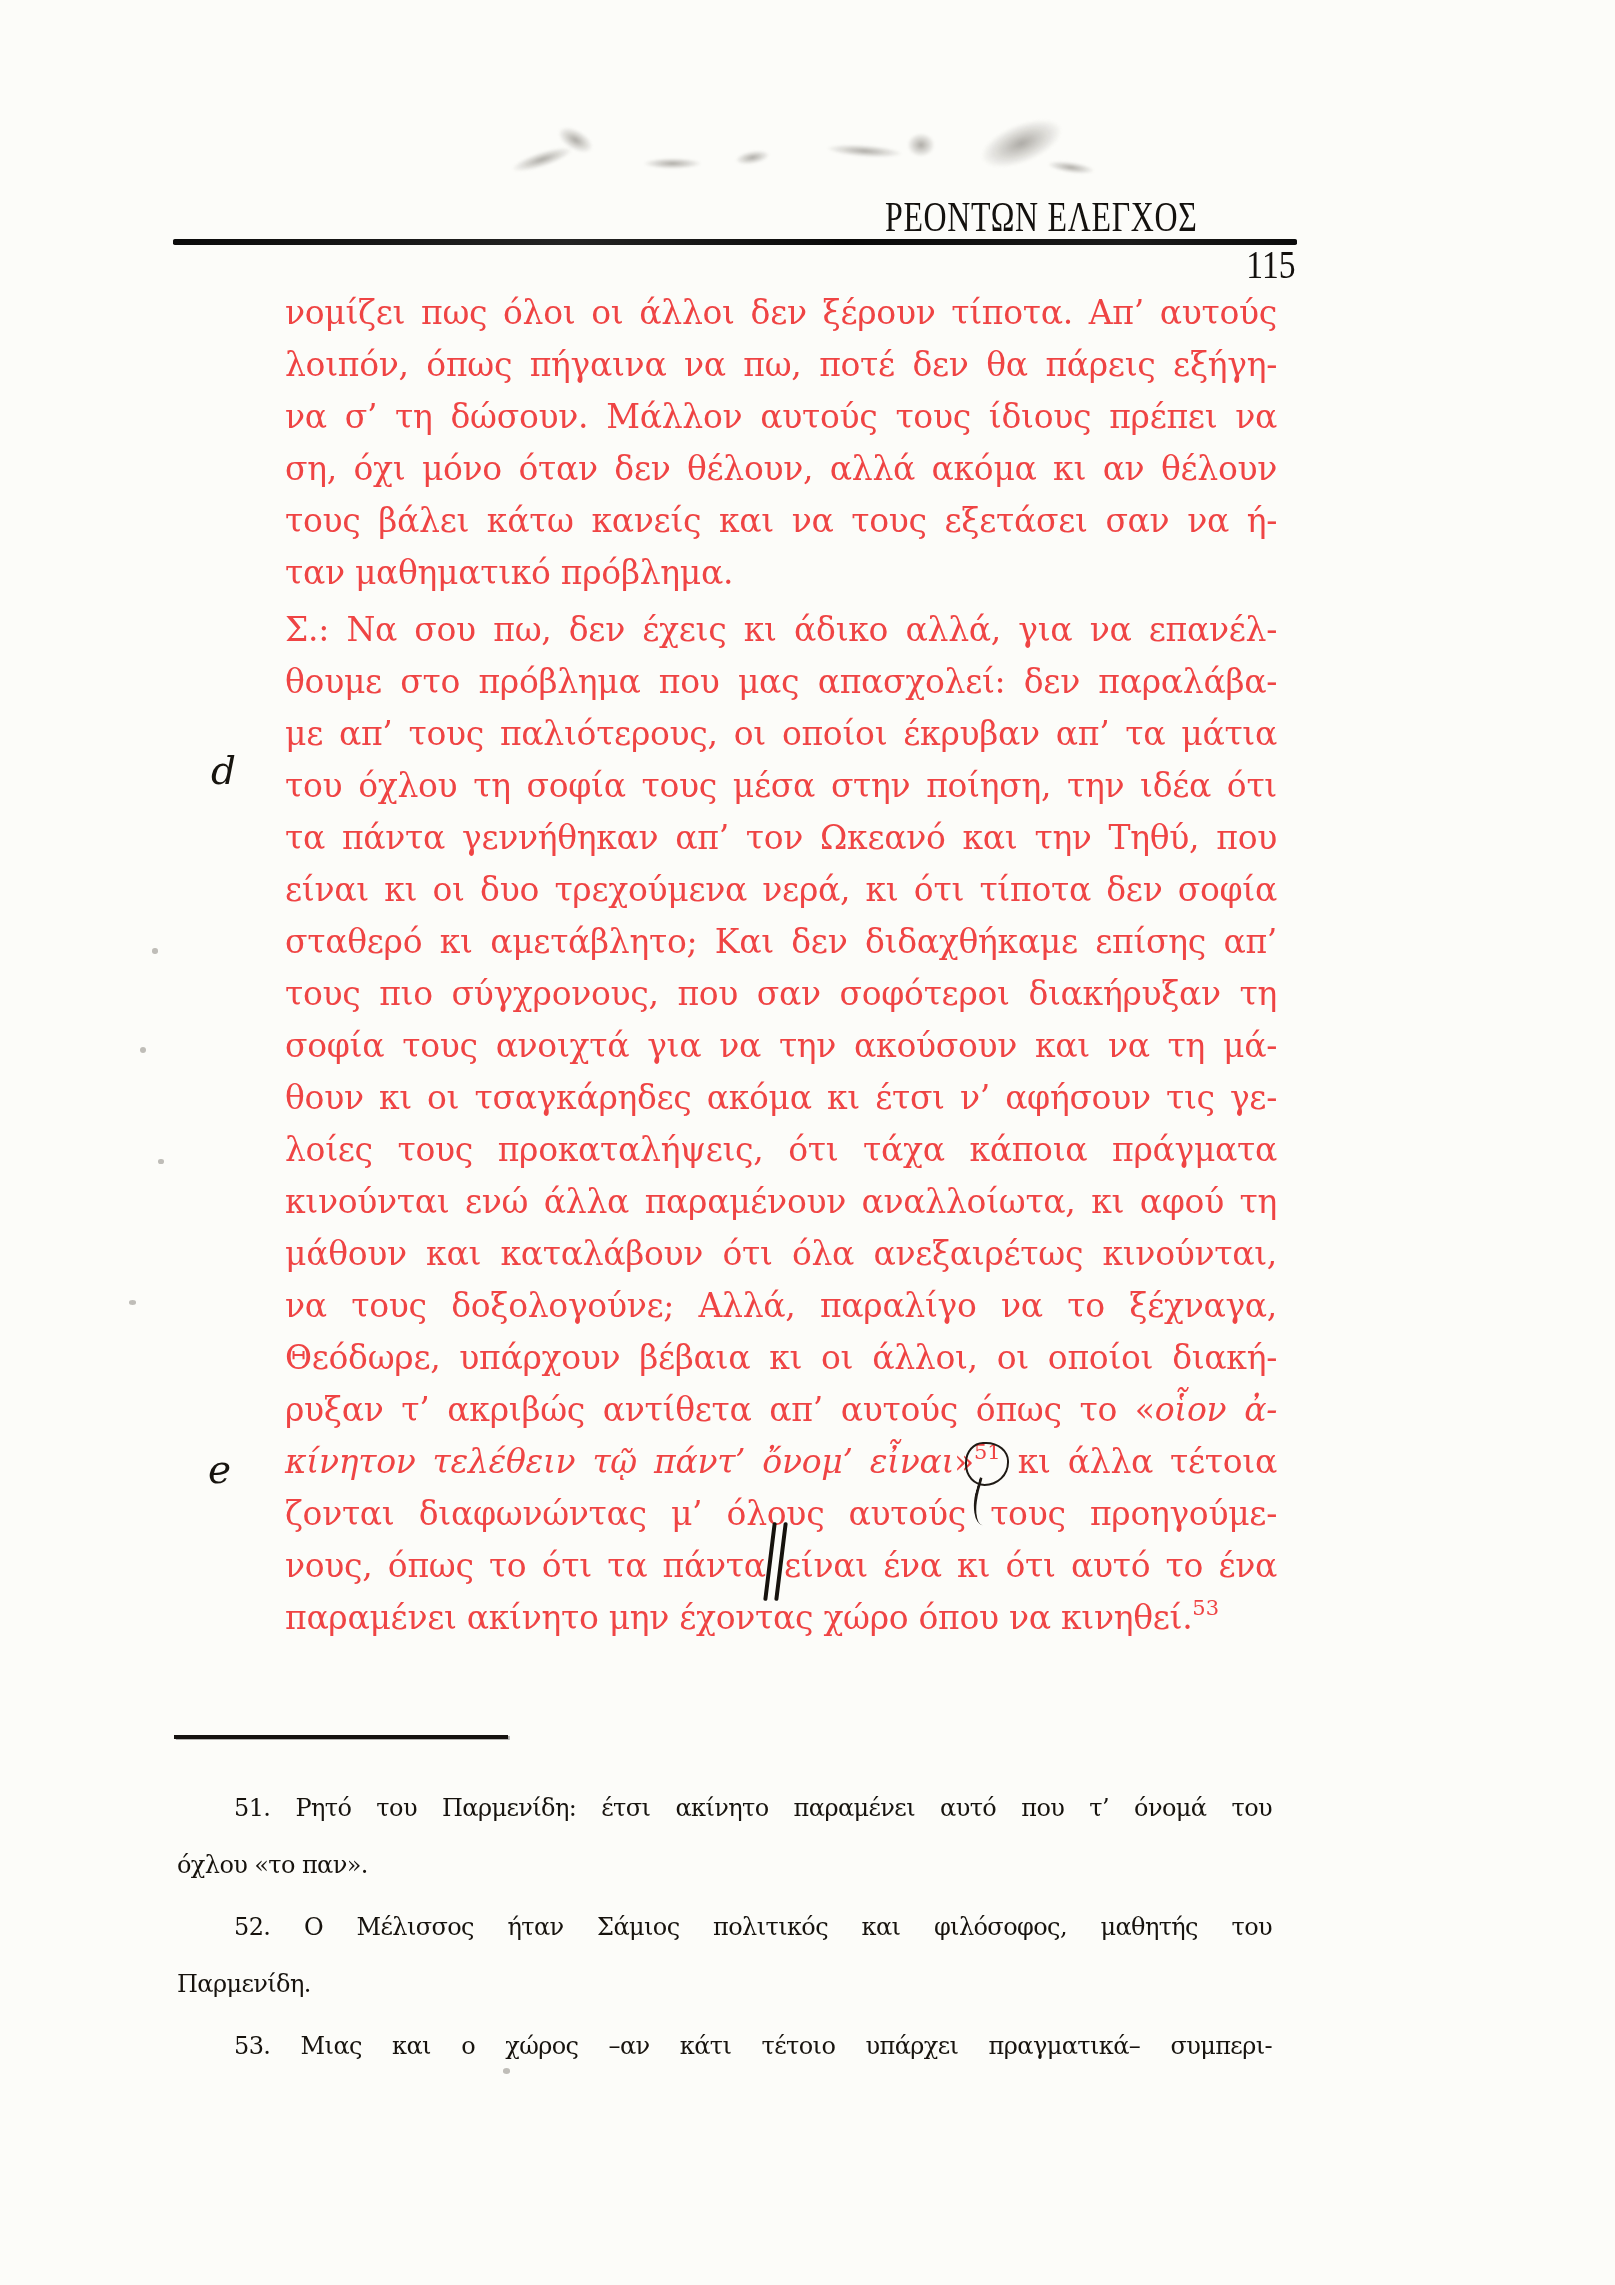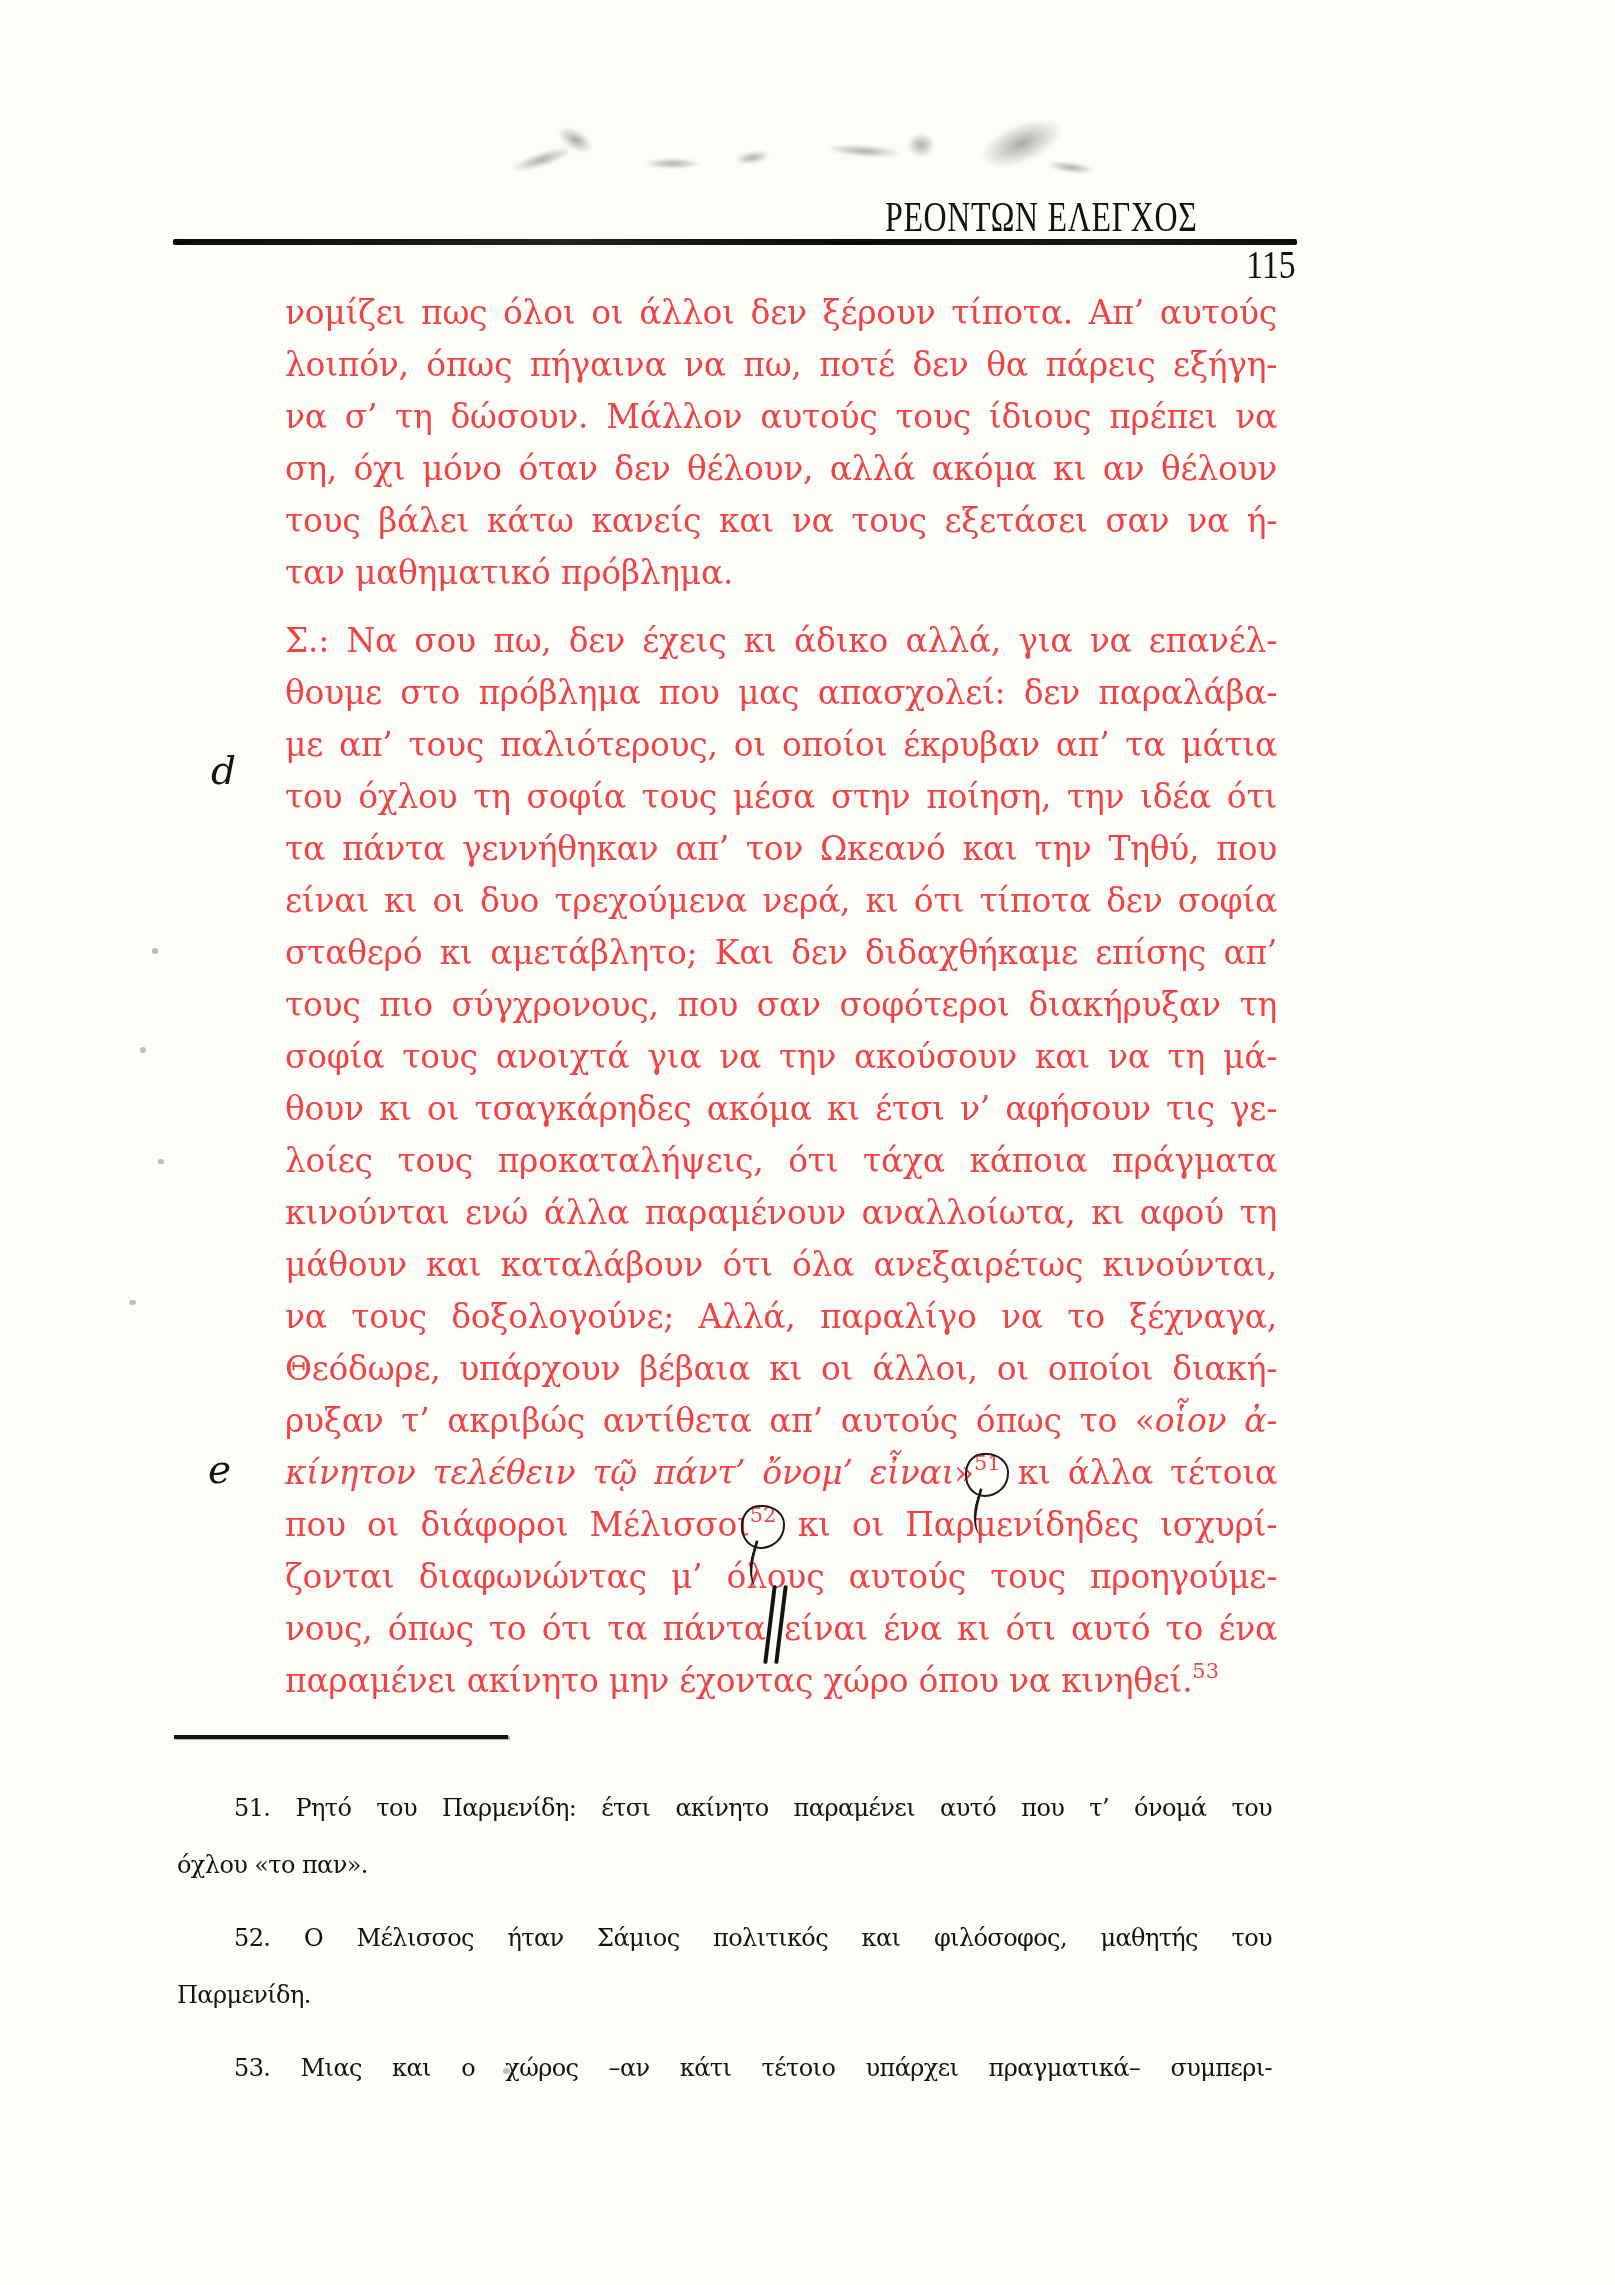--- a/index.html
+++ b/index.html
@@ -16,21 +16,21 @@
                background:linear-gradient(90deg,#0b0b0b,#242424 35%,#0a0a0a 60%,#1c1c1c 85%,#0c0c0c);
                border-radius:1.8px;}
   
   .margin-letter{position:absolute;font-style:italic;font-size:39px;color:#17140f;}
   #ml-d{left:211px;top:748px;}
   #ml-e{left:208px;top:1447px;}
   
   .body-text{position:absolute;left:285px;top:287px;width:992px;
              font-size:33px;line-height:52px;letter-spacing:-0.3px;color:#ef4444;}
   .para{margin:0;}
-  .para + .para{margin-top:16px;}
+  .para + .para{margin-top:5px;}
   .line{text-align:justify;text-align-last:justify;}
   .line.endline{text-align-last:left;}
   .line.indent{text-indent:57px;}
   .ital{font-style:italic;}
   .supref{display:inline-block;position:relative;font-size:21px;vertical-align:13.8px;
           line-height:0;letter-spacing:0;}
   
   .circled::before{content:"";position:absolute;left:-9.2px;top:-10px;width:40px;height:40px;
                    border:2.8px solid #1f1a15;border-radius:46% 58% 62% 50%/52% 48% 60% 55%;}
   .circled::after{content:"";position:absolute;left:-0.9px;top:27px;width:18.4px;height:46px;
@@ -102,21 +102,20 @@
         <div class="line"><span class="">τους πιο σύγχρονους, που σαν σοφότεροι διακήρυξαν τη</span></div>
         <div class="line"><span class="">σοφία τους ανοιχτά για να την ακούσουν και να τη μά-</span></div>
         <div class="line"><span class="">θουν κι οι τσαγκάρηδες ακόμα κι έτσι ν’ αφήσουν τις γε-</span></div>
         <div class="line"><span class="">λοίες τους προκαταλήψεις, ότι τάχα κάποια πράγματα</span></div>
         <div class="line"><span class="">κινούνται ενώ άλλα παραμένουν αναλλοίωτα, κι αφού τη</span></div>
         <div class="line"><span class="">μάθουν και καταλάβουν ότι όλα ανεξαιρέτως κινούνται,</span></div>
         <div class="line"><span class="">να τους δοξολογούνε; Αλλά, παραλίγο να το ξέχναγα,</span></div>
         <div class="line"><span class="">Θεόδωρε, υπάρχουν βέβαια κι οι άλλοι, οι οποίοι διακή-</span></div>
         <div class="line"><span class="">ρυξαν τ’ ακριβώς αντίθετα απ’ αυτούς όπως το «</span><span class="ital ">οἷον ἀ-</span></div>
         <div class="line"><span class="ital ">κίνητον τελέθειν τῷ πάντ’ ὄνομ’ εἶναι</span><span class="">»</span><span class="supref circled">51</span><span class=""> κι άλλα τέτοια</span></div>
-        <div class="line"><span class="">που οι διάφοροι Μέλισσοι</span><span class="supref circled">52</span><span class=""> κι οι Παρμενίδηδες ισχυρί-</span></div>
         <div class="line"><span class="">ζονται διαφωνώντας μ’ όλους αυτούς τους προηγούμε-</span></div>
         <div class="line"><span class="">νους, όπως το ότι τα πάντα</span><span class="dstroke"></span><span class="">είναι ένα κι ότι αυτό το ένα</span></div>
         <div class="line endline"><span class="">παραμένει ακίνητο μην έχοντας χώρο όπου να κινηθεί.</span><span class="supref ">53</span></div>
       </div>
     </div>
 
   <div class="fn-rule"></div>
   <div class="footnotes" id="footnotes">
       <div class="para">
         <div class="line indent"><span class="">51. Ρητό του Παρμενίδη: έτσι ακίνητο παραμένει αυτό που τ’ όνομά του</span></div>

